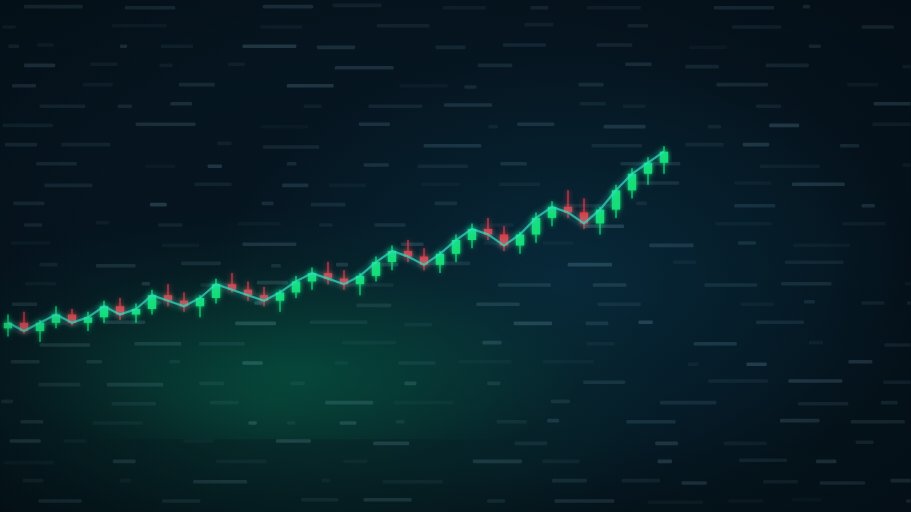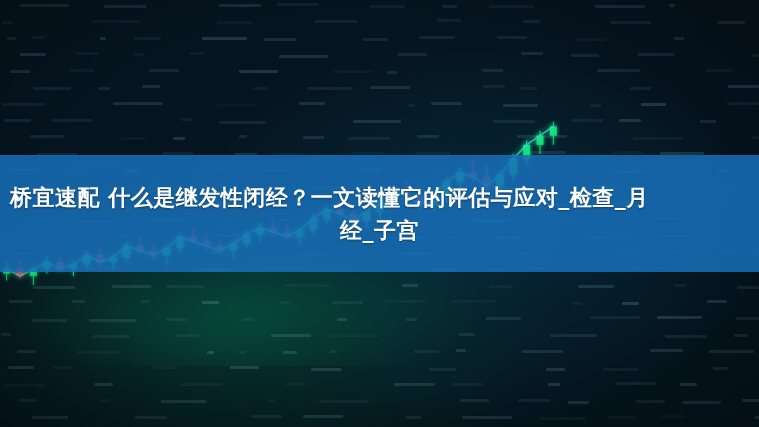--- a/index.html
+++ b/index.html
@@ -446,20 +446,14 @@
           <rect x="536.5333333333333" y="39.599999999999994" width="6.933333333333334" height="9.199999999999989" fill="#15E07A" opacity="0.95"></rect>
           <line x1="553.3333333333334" x2="553.3333333333334" y1="25.799999999999983" y2="48.79999999999998" stroke="#15E07A" stroke-width="1.1" opacity="0.92"></line>
           <rect x="549.8666666666667" y="30.399999999999977" width="6.933333333333334" height="9.200000000000017" fill="#15E07A" opacity="0.95"></rect>
         </g>
         <path d="M 6.7 173.0 L 20.0 179.9 L 33.3 173.0 L 46.7 166.1 L 60.0 173.0 L 73.3 168.4 L 86.7 159.2 L 100.0 166.1 L 113.3 161.5 L 126.7 150.0 L 140.0 154.6 L 153.3 159.2 L 166.7 152.3 L 180.0 140.8 L 193.3 145.4 L 206.7 150.0 L 220.0 154.6 L 233.3 147.7 L 246.7 138.5 L 260.0 131.6 L 273.3 136.2 L 286.7 140.8 L 300.0 133.9 L 313.3 122.4 L 326.7 113.2 L 340.0 117.8 L 353.3 124.7 L 366.7 115.5 L 380.0 104.0 L 393.3 94.8 L 406.7 99.4 L 420.0 108.6 L 433.3 99.4 L 446.7 85.6 L 460.0 76.4 L 473.3 81.0 L 486.7 90.2 L 500.0 78.7 L 513.3 62.6 L 526.7 48.8 L 540.0 39.6 L 553.3 30.4" fill="none" stroke="#2FE0C8" stroke-width="1.8" opacity="0.75" filter="url(#gl2)"></path>
       </svg>
   </div>
 
   <div class="bg-vignette"></div>
 
-  <div class="banner">
-    <h1 class="banner-title">
-      <span class="l1">桥宜速配 什么是继发性闭经？一文读懂它的评估与应对_检查_月</span>
-      <span class="l2">经_子宫</span>
-    </h1>
-  </div>
 
 </div>
 
 </body></html>

